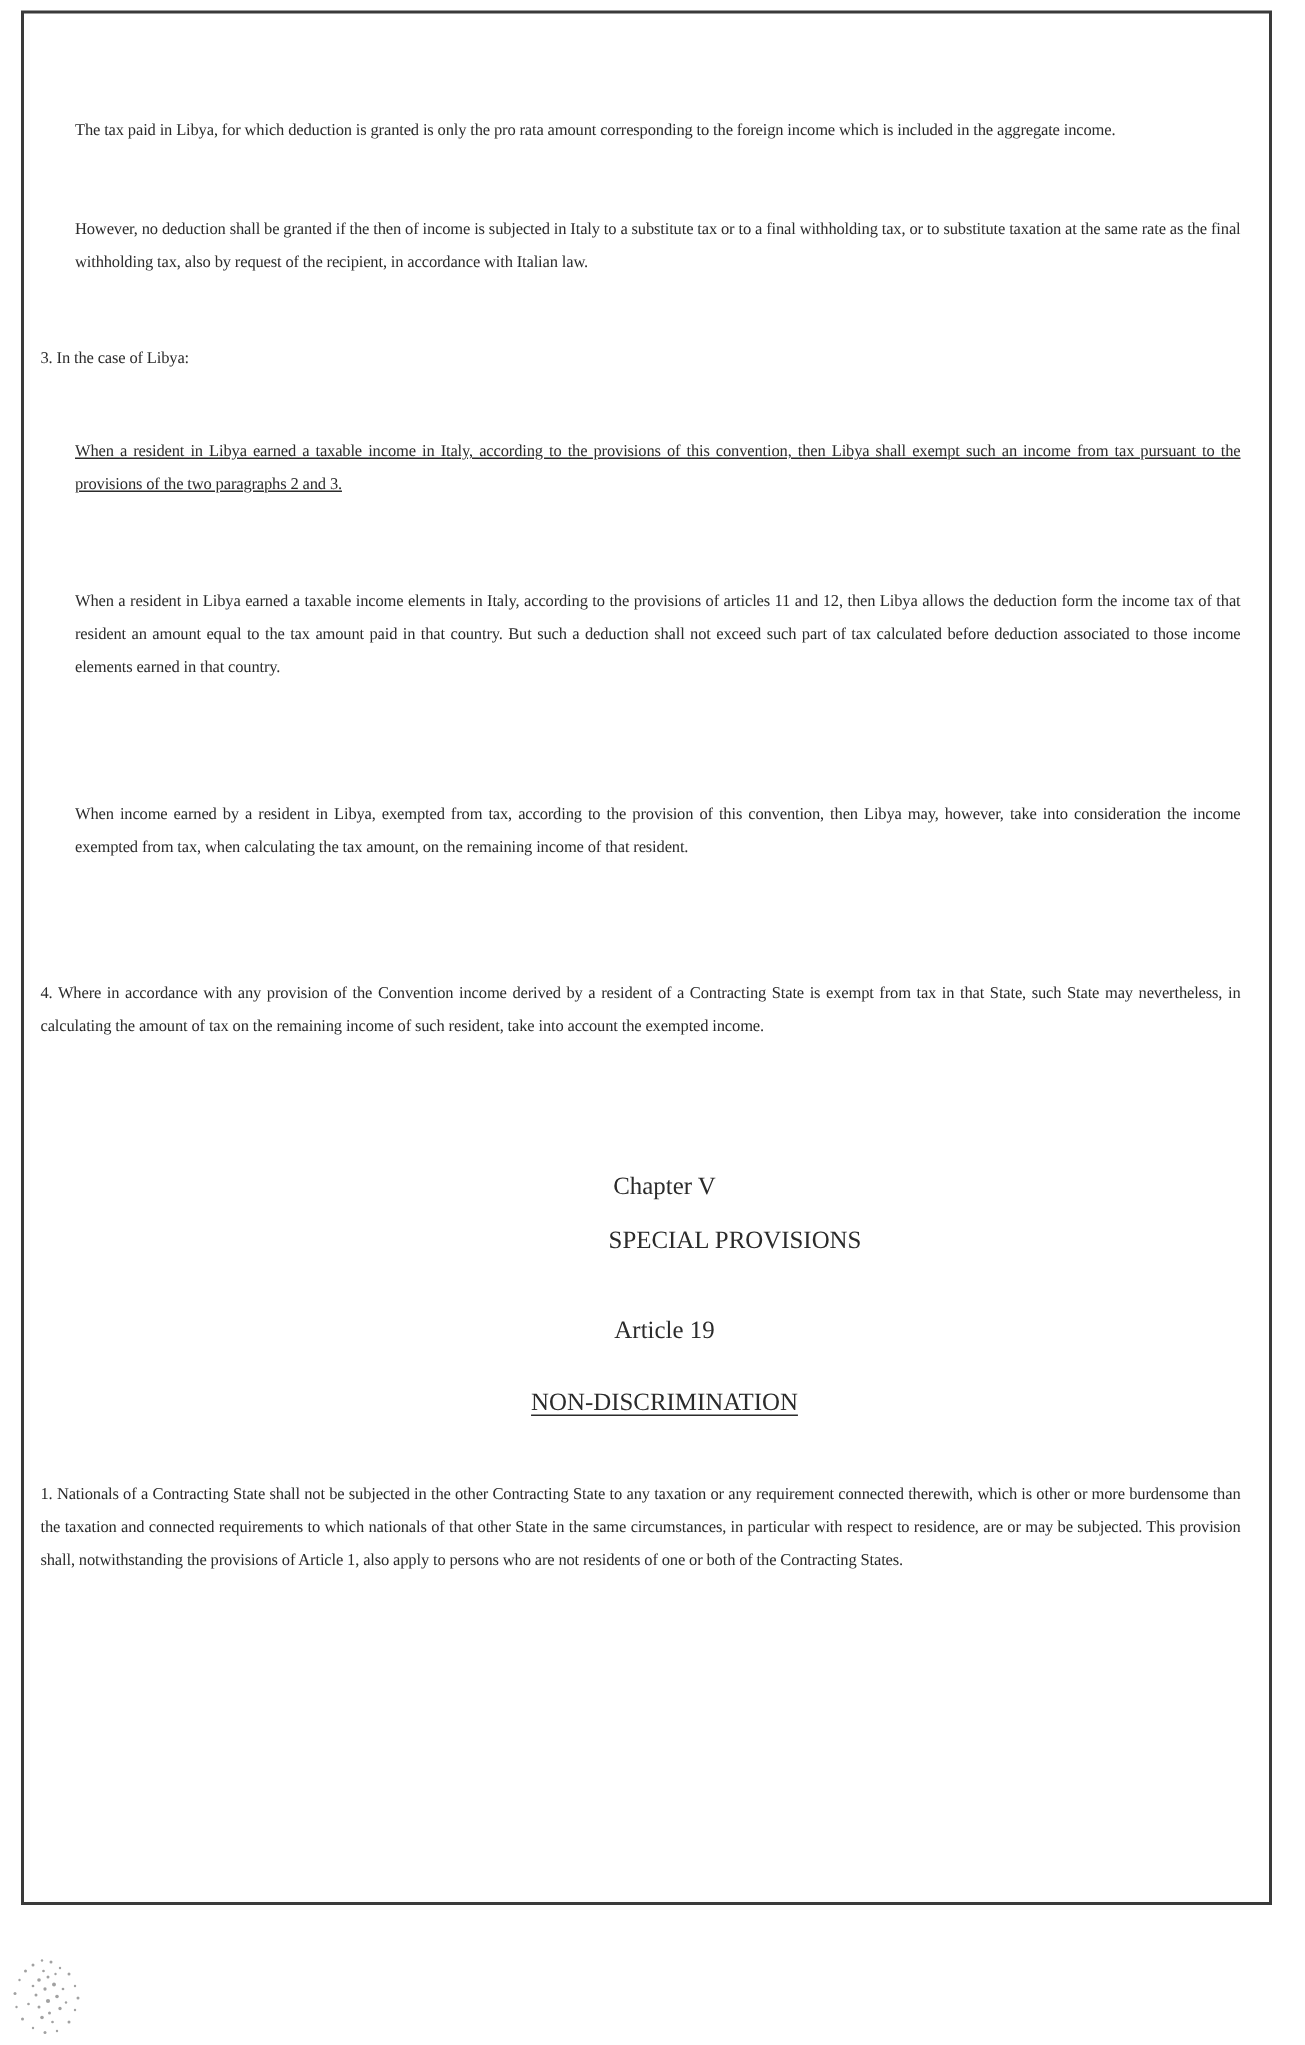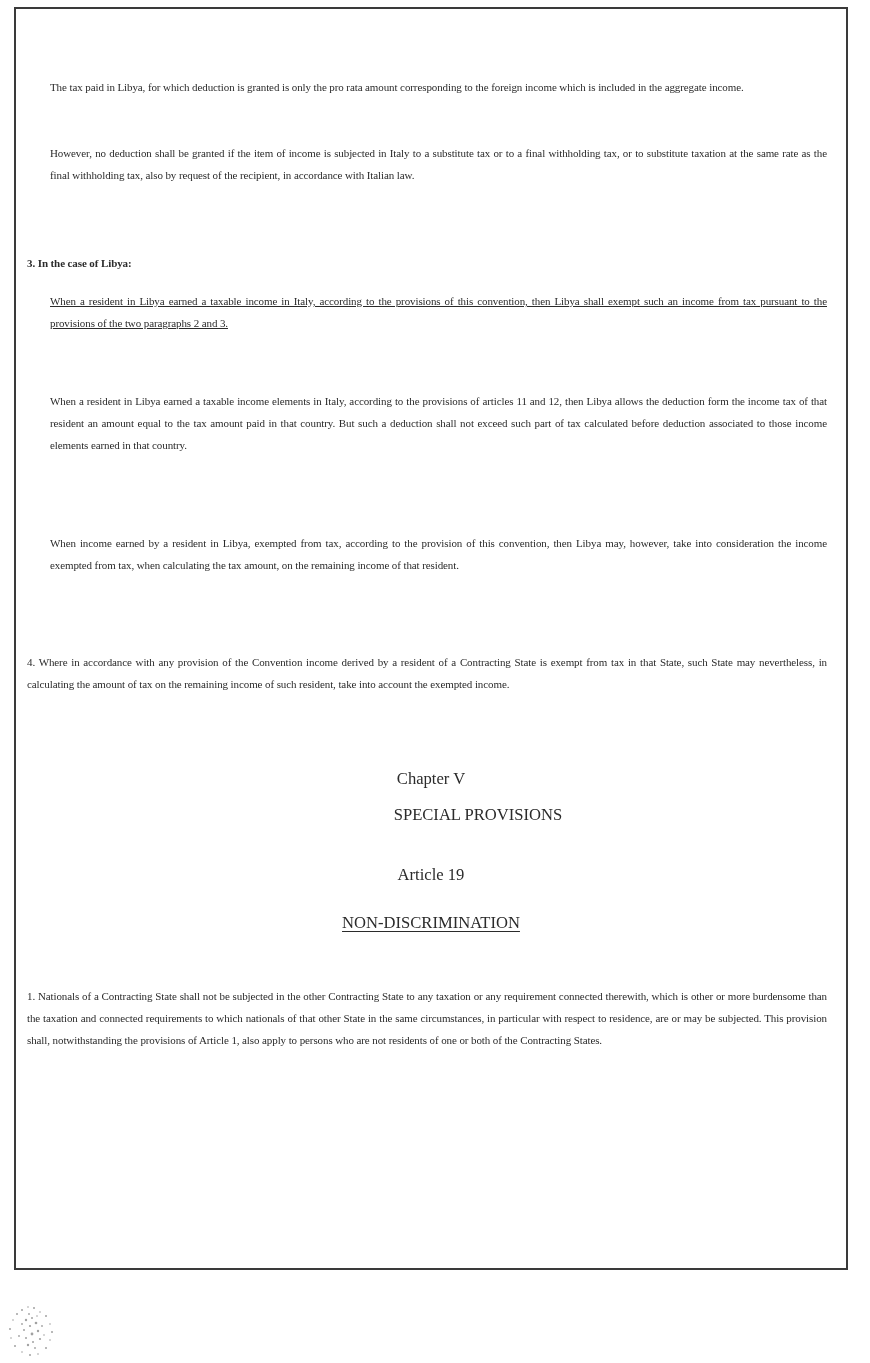--- a/index.html
+++ b/index.html
@@ -43,44 +43,44 @@
       left: 27px;
       width: 800px;
     }
     .heading {
       position: absolute;
       left: 14px;
       width: 834px;
       text-align: center;
       font-size: 16.6px;
       line-height: 22px;
-      margin: 0;
+      margin: 12px;
     }
     .underline {
       text-decoration: underline;
       text-underline-offset: 3px;
     }
     .seal {
       position: absolute;
       left: 2px;
       top: 1298px;
       width: 62px;
       height: 64px;
     }
   </style>
 </head>
 <body>
 
 <div class="page-frame"></div>
 
 <p class="para indent" style="top:76px;">The tax paid in Libya, for which deduction is granted is only the pro rata amount corresponding to the foreign income which is included in the aggregate income.</p>
 
-<p class="para indent" style="top:142px;">However, no deduction shall be granted if the item of income is subjected in Italy to a substitute tax or to a final withholding tax, or to substitute taxation at the same rate as the final withholding tax, also by request of the recipient, in accordance with Italian law.</p>
+<p class="para indent" style="top:142px;">However, no deduction shall be granted if the then of income is subjected in Italy to a substitute tax or to a final withholding tax, or to substitute taxation at the same rate as the final withholding tax, also by request of the recipient, in accordance with Italian law.</p>
 
-<p class="para flush" style="top:252px;font-weight:bold;">3. In the case of Libya:</p>
+<p class="para flush" style="top:228px;">3. In the case of Libya:</p>
 
 <p class="para indent" style="top:290px;text-decoration:underline;">When a resident in Libya earned a taxable income in Italy, according to the provisions of this convention, then Libya shall exempt such an income from tax pursuant to the provisions of the two paragraphs 2 and 3.</p>
 
 <p class="para indent" style="top:390px;">When a resident in Libya earned a taxable income elements in Italy, according to the provisions of articles 11 and 12, then Libya allows the deduction form the income tax of that resident an amount equal to the tax amount paid in that country. But such a deduction shall not exceed such part of tax calculated before deduction associated to those income elements earned in that country.</p>
 
 <p class="para indent" style="top:532px;">When income earned by a resident in Libya, exempted from tax, according to the provision of this convention, then Libya may, however, take into consideration the income exempted from tax, when calculating the tax amount, on the remaining income of that resident.</p>
 
 <p class="para flush" style="top:651px;">4. Where in accordance with any provision of the Convention income derived by a resident of a Contracting State is exempt from tax in that State, such State may nevertheless, in calculating the amount of tax on the remaining income of such resident, take into account the exempted income.</p>
 
 <p class="heading" style="top:768px;">Chapter V</p>

